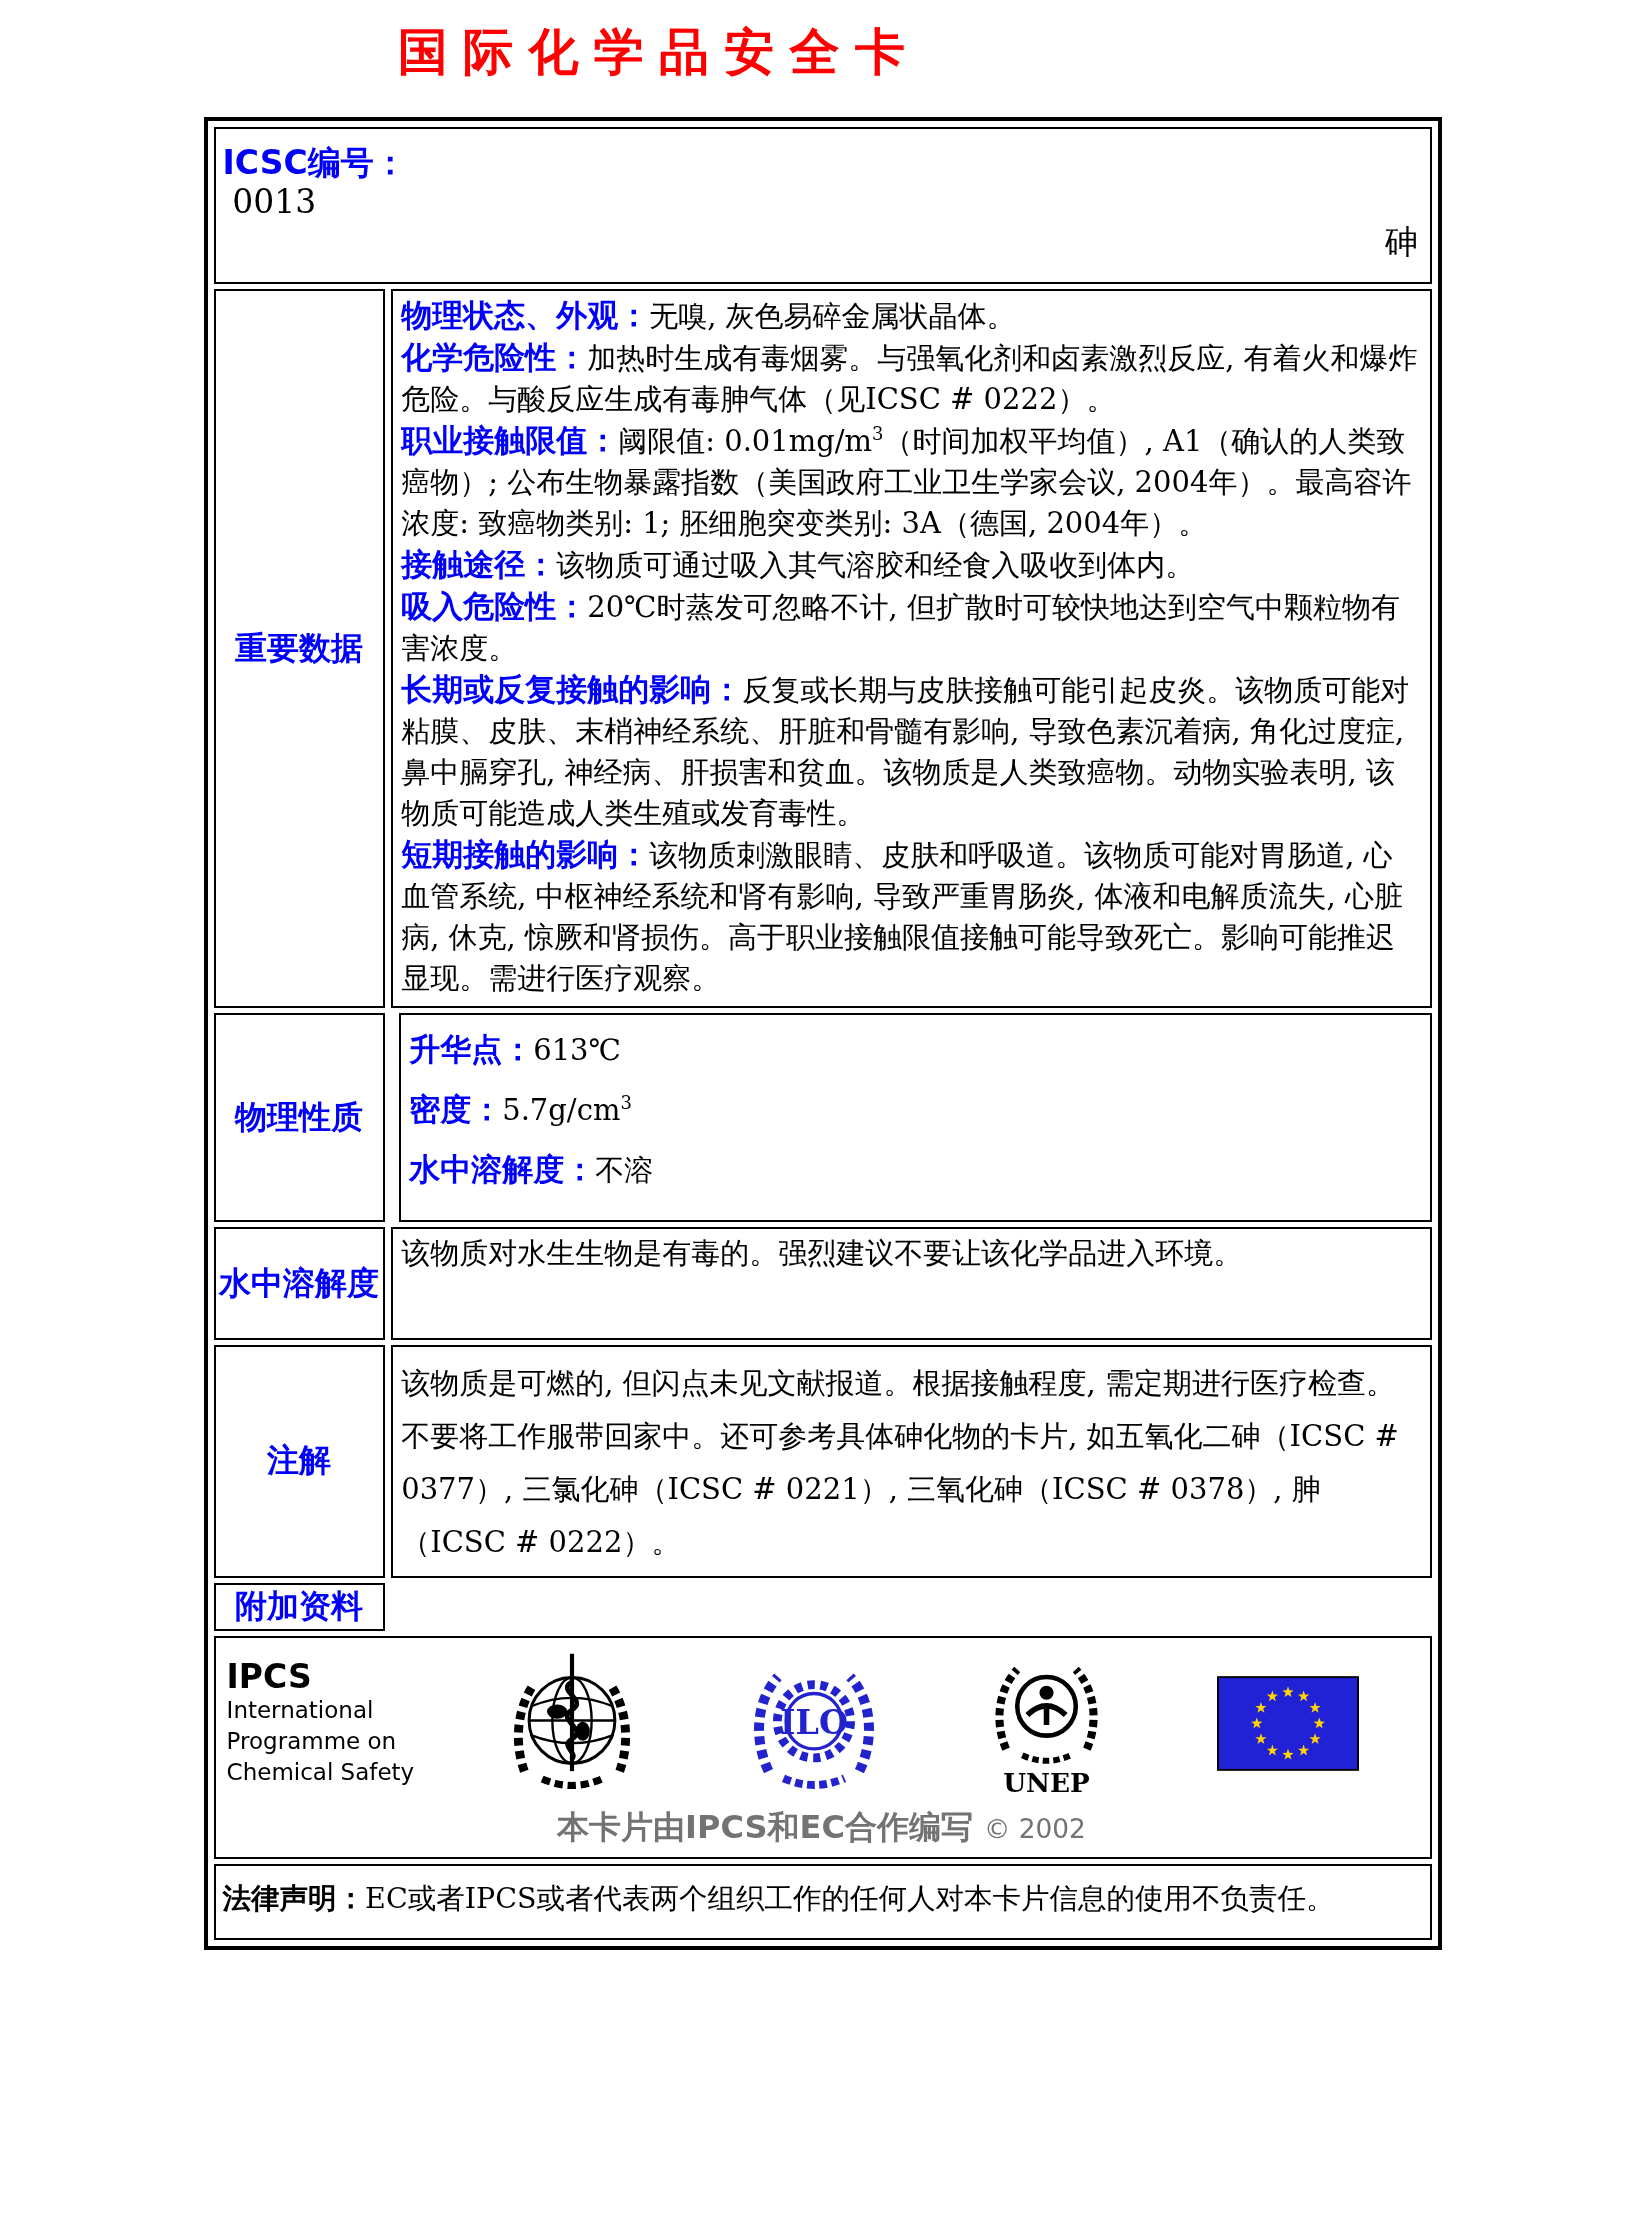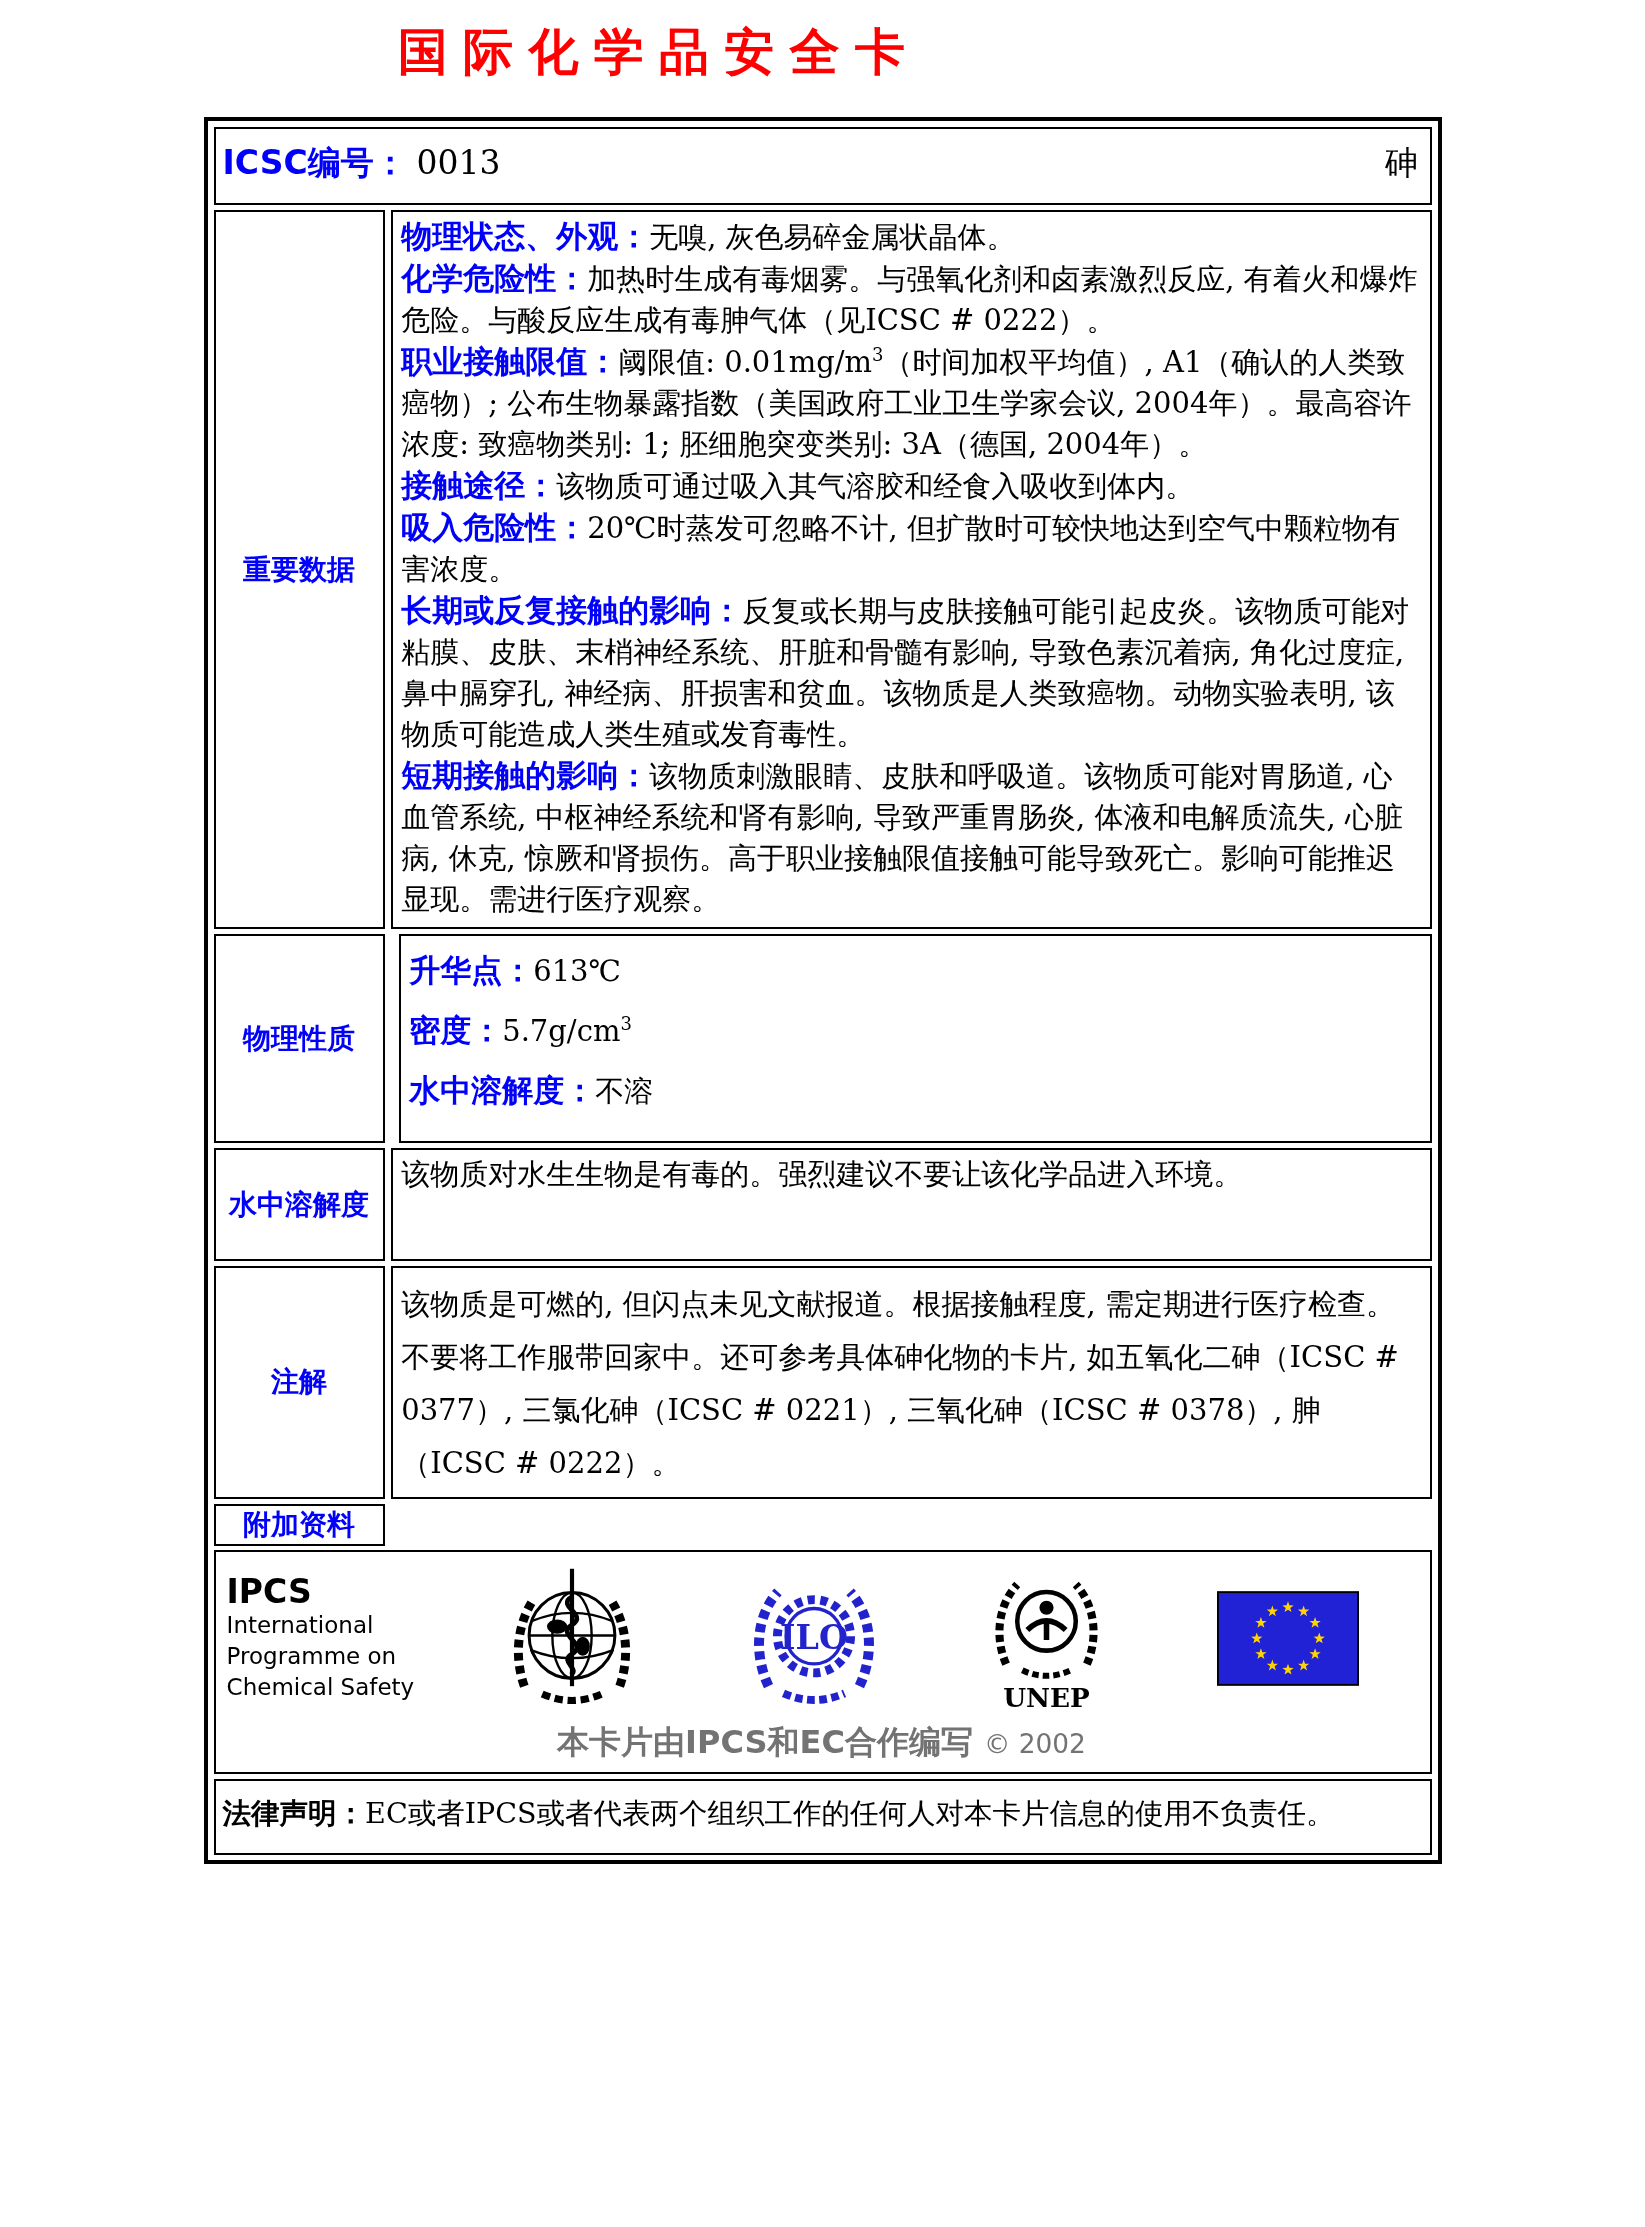--- a/index.html
+++ b/index.html
@@ -35,20 +35,21 @@
   .trow + .trow { margin-top: 4.9px; }
 
   
   .icsc-row {
     border: 2.8px solid #000;
     display: flex;
     align-items: flex-start;
     padding: 14px 9.7px 21px 7px;
     font-size: 33px;
     line-height: 1.2;
+    flex-direction: column;
   }
   .blue-label {
     color: #0000fb;
     font-family: "DejaVu Sans", sans-serif;
     font-weight: bold;
   }
   .icsc-number { margin-left: 9.7px; }
   .chem-name { margin-left: auto; padding-right: 2.8px; }
 
   
@@ -57,21 +58,21 @@
     flex: none;
     width: 171px;
     border: 2.8px solid #000;
     display: flex;
     align-items: center;
     justify-content: center;
     text-align: center;
     color: #0000fb;
     font-family: "DejaVu Sans", sans-serif;
     font-weight: bold;
-    font-size: 28px;
+    font-size: 32px;
     box-sizing: border-box;
   }
   .content-cell {
     flex: 1;
     border: 2.8px solid #000;
     padding: 4.2px 9.7px 7px 8.3px;
     box-sizing: border-box;
     font-size: 29px;
     line-height: 41px;
   }

